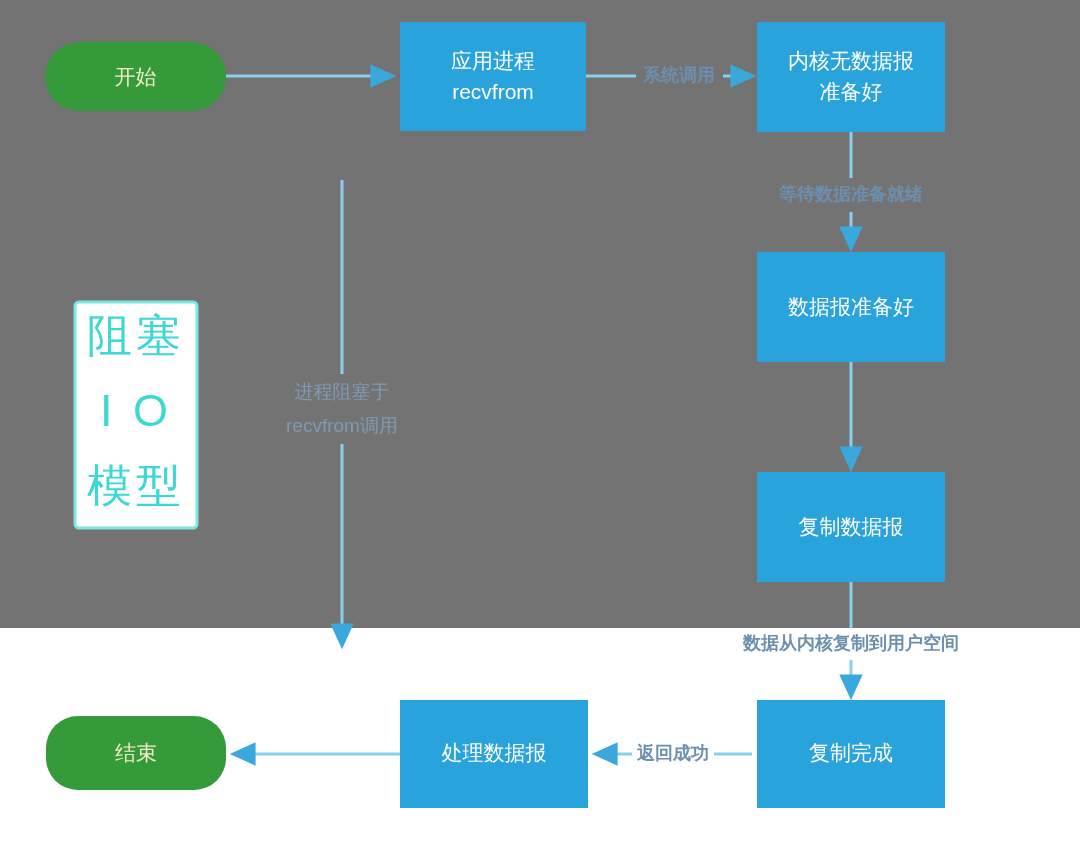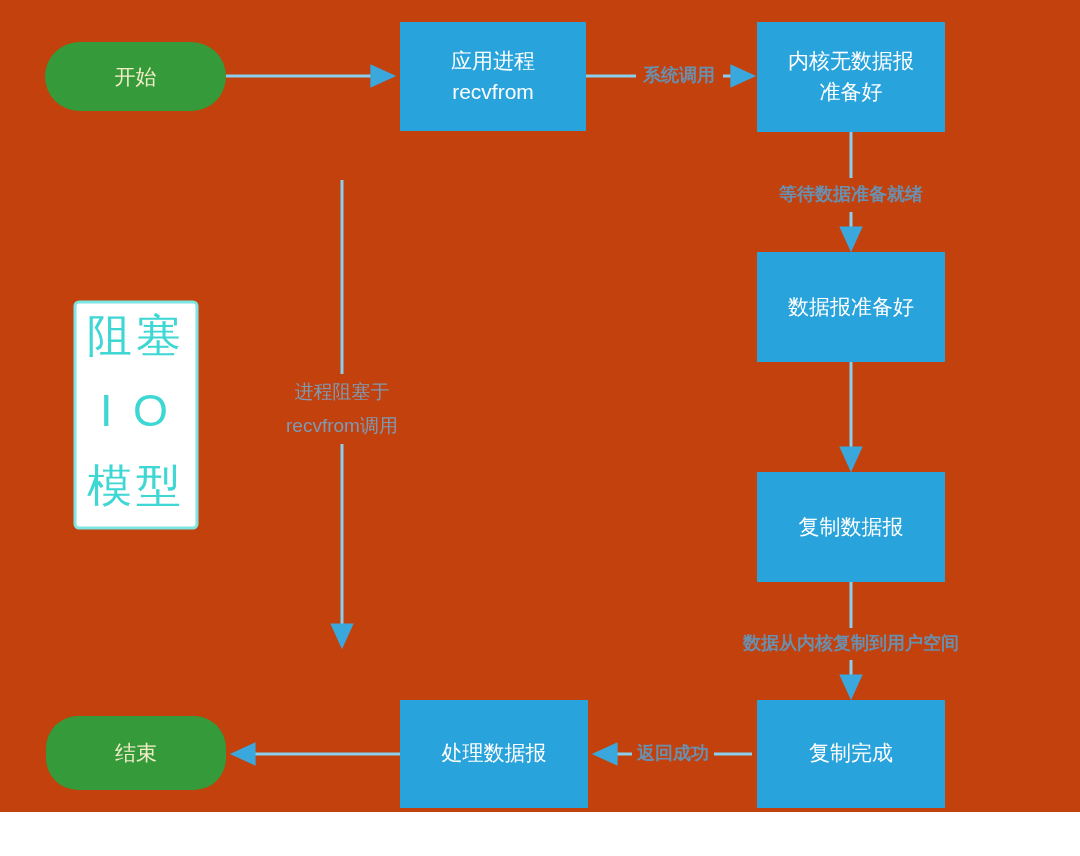--- a/index.html
+++ b/index.html
@@ -9,22 +9,22 @@
   }
   body {
     width: 1080px;
     height: 856px;
     font-family: "Liberation Sans", "DejaVu Sans", sans-serif;
     overflow: hidden;
   }
   #flowchart-root {
     position: relative;
     width: 1080px;
-    height: 812px;
-    background: #c2410c;
+    height: 628px;
+    background: #737373;
   }
   svg.board {
     position: absolute;
     top: 0;
     left: 0;
     width: 1080px;
     height: 856px;
   }
   
   .node-label {

